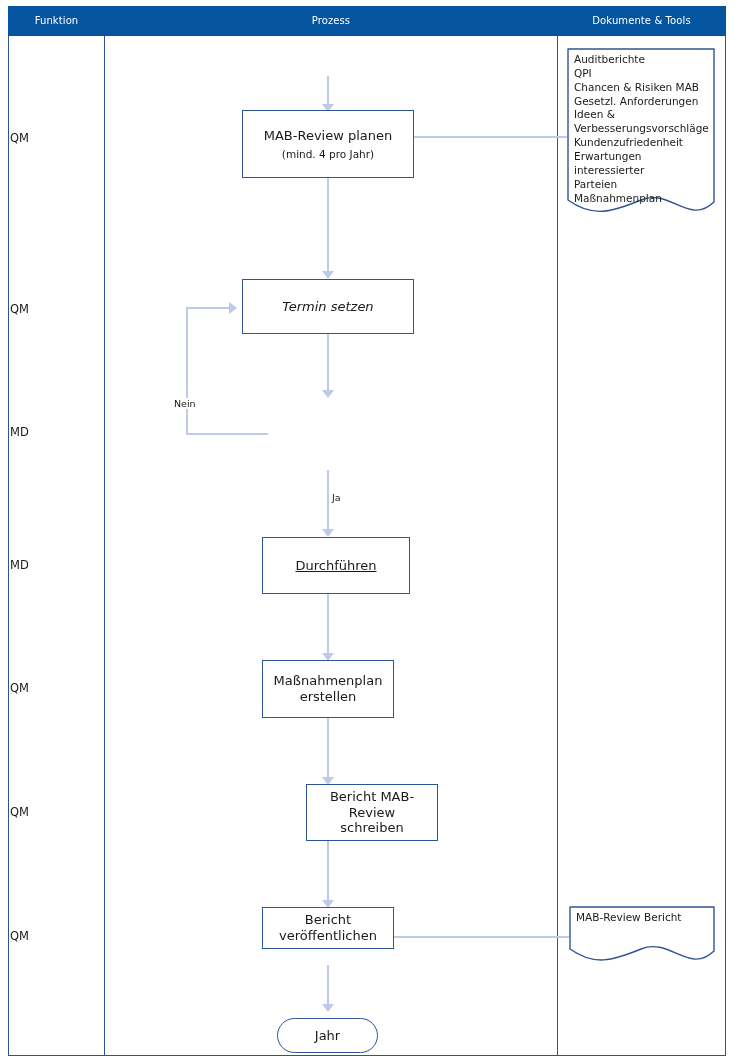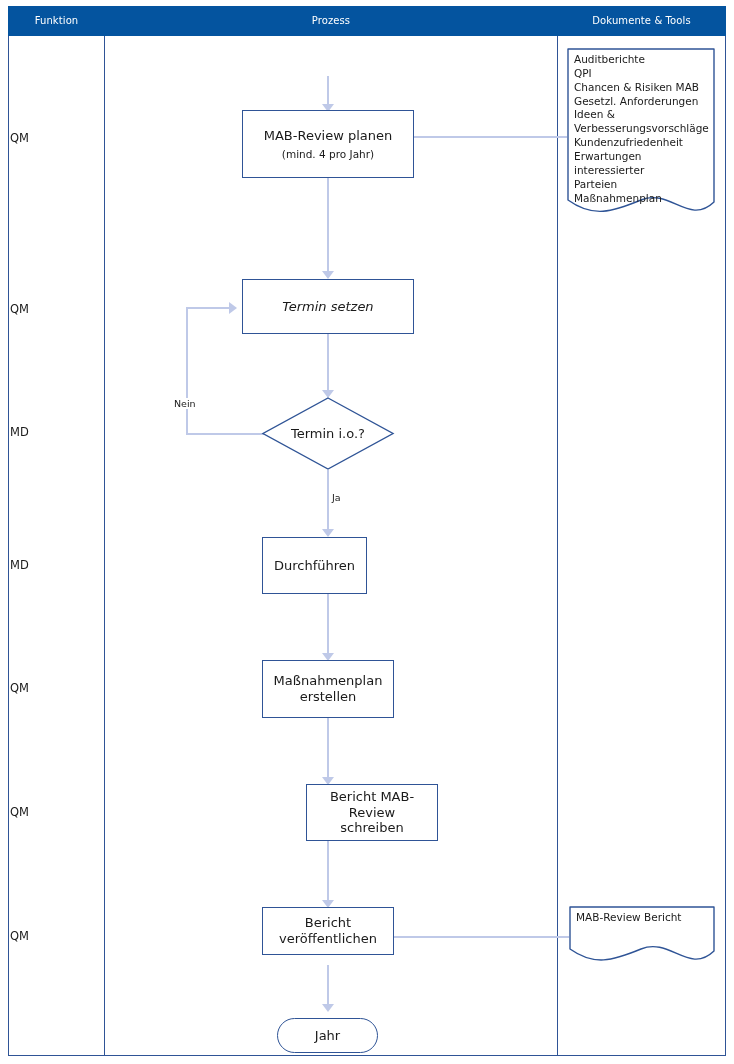--- a/index.html
+++ b/index.html
@@ -227,42 +227,36 @@
 
   <div class="node" style="left:242px; top:110px; width:172px; height:68px;">
     <span class="main-line">MAB-Review planen</span>
     <span class="sub">(mind. 4 pro Jahr)</span>
   </div>
 
   <div class="node" style="left:242px; top:279px; width:172px; height:55px;font-style:italic;">
     <span class="main-line">Termin setzen</span>
   </div>
 
-  <div class="diamond-wrap" style="left:262px; top:397px; width:132px; height:73px;">
-    <svg width="132" height="73" viewBox="0 0 132 73">
-      <polygon points="66,1 131,36.5 66,72 1,36.5" fill="#ffffff" stroke="#2F5496" stroke-width="1.4"></polygon>
-    </svg>
-    <div class="diamond-label">Termin i.o.?</div>
-  </div>
-
-  <div class="node" style="left:262px; top:537px; width:105px; height:57px;">
+
+  <div class="node" style="left:262px; top:537px; width:148px; height:57px;text-decoration:underline;">
     <span class="main-line">Durchführen</span>
   </div>
 
   <div class="node" style="left:262px; top:660px; width:132px; height:58px;">
     <span class="main-line">Maßnahmenplan
 erstellen</span>
   </div>
 
   <div class="node" style="left:262px; top:784px; width:132px; height:57px;margin-left:44px;">
     <span class="main-line">Bericht MAB-Review
 schreiben</span>
   </div>
 
-  <div class="node" style="left:262px; top:907px; width:132px; height:48px;">
+  <div class="node" style="left:262px; top:907px; width:132px; height:42px;">
     <span class="main-line">Bericht
 veröffentlichen</span>
   </div>
 
   <div class="node terminator" style="left:277px; top:1018px; width:101px; height:35px;">
     <span class="main-line">Jahr</span>
   </div>
 
   <div class="docshape" style="left:567px; top:48px; width:148px; height:167px;">
     <svg width="148" height="167" viewBox="0 0 148 167">

